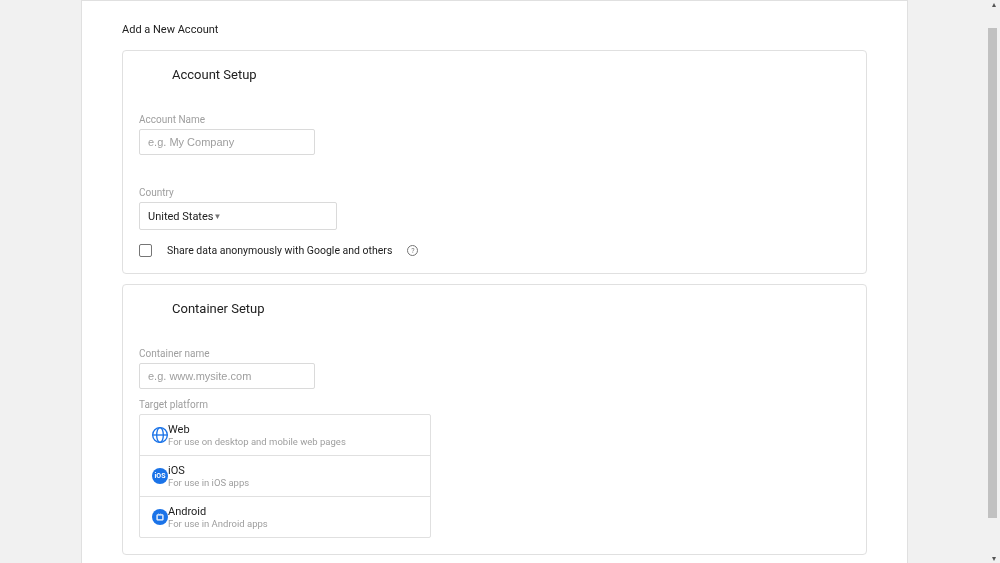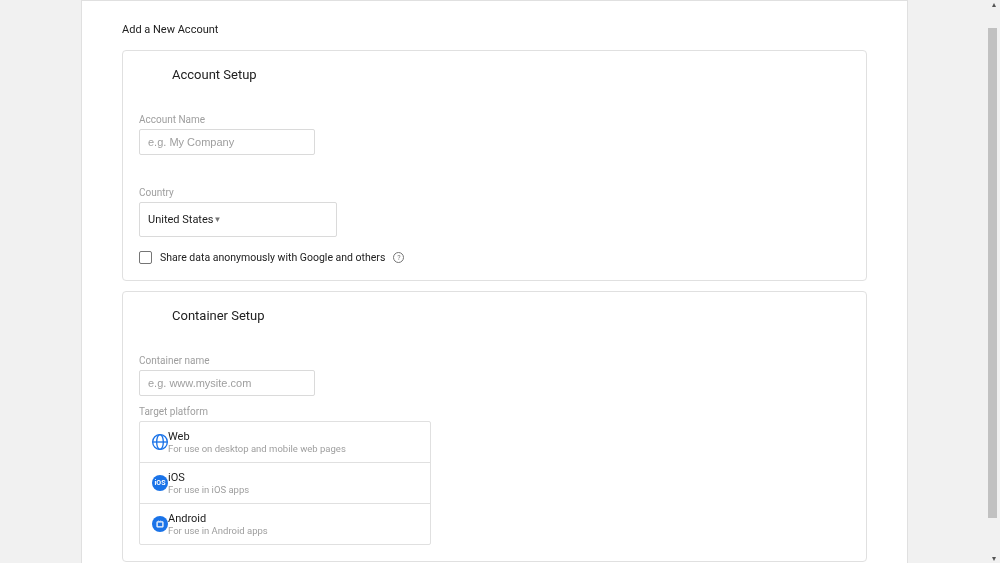--- a/index.html
+++ b/index.html
@@ -65,40 +65,40 @@
     .field-group {
       margin-bottom: 10px;
       margin-top: 32px;
     }
     .select-wrapper {
       position: relative;
       width: 198px;
     }
     .select-input {
       width: 198px;
-      height: 35px;
+      height: 28px;
       border: 1px solid #dadada;
       border-radius: 2px;
       padding: 0 8px;
       font-size: 11px;
       color: #212121;
       background: #fff;
       display: flex;
       align-items: center;
       justify-content: flex-start;
       cursor: pointer;
     }
     .select-arrow {
       font-size: 8px;
       color: #757575;
     }
     .checkbox-row {
       display: flex;
       align-items: center;
-      gap: 8px;
+      gap: 15px;
       margin-top: 14px;
     }
     .checkbox {
       width: 13px;
       height: 13px;
       border: 1.5px solid #757575;
       border-radius: 2px;
       cursor: pointer;
       flex-shrink: 0;
     }

